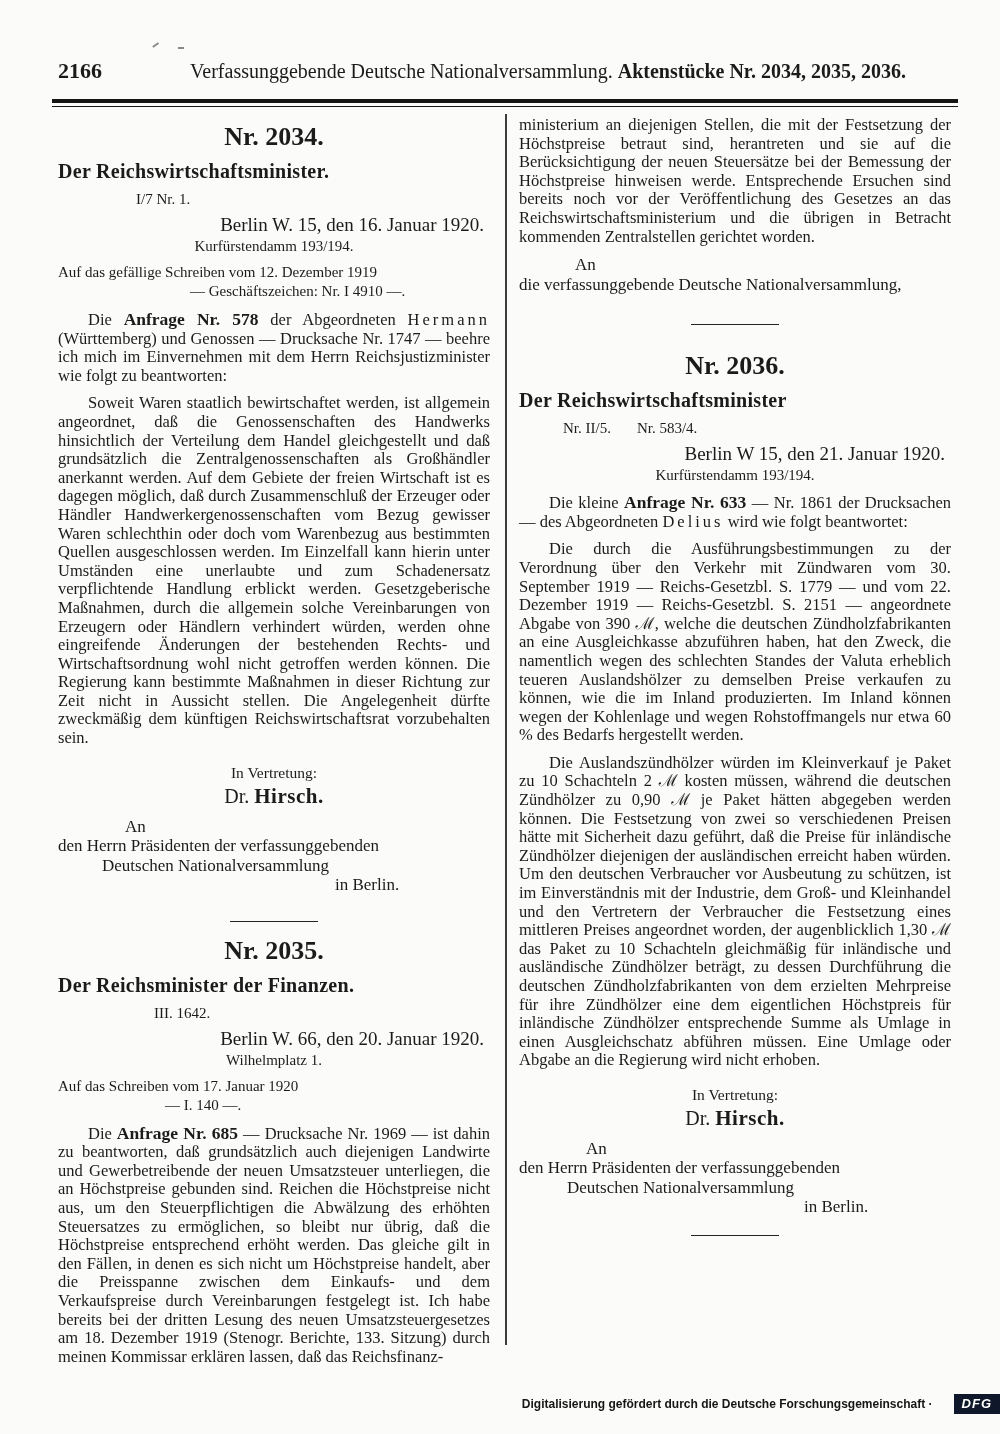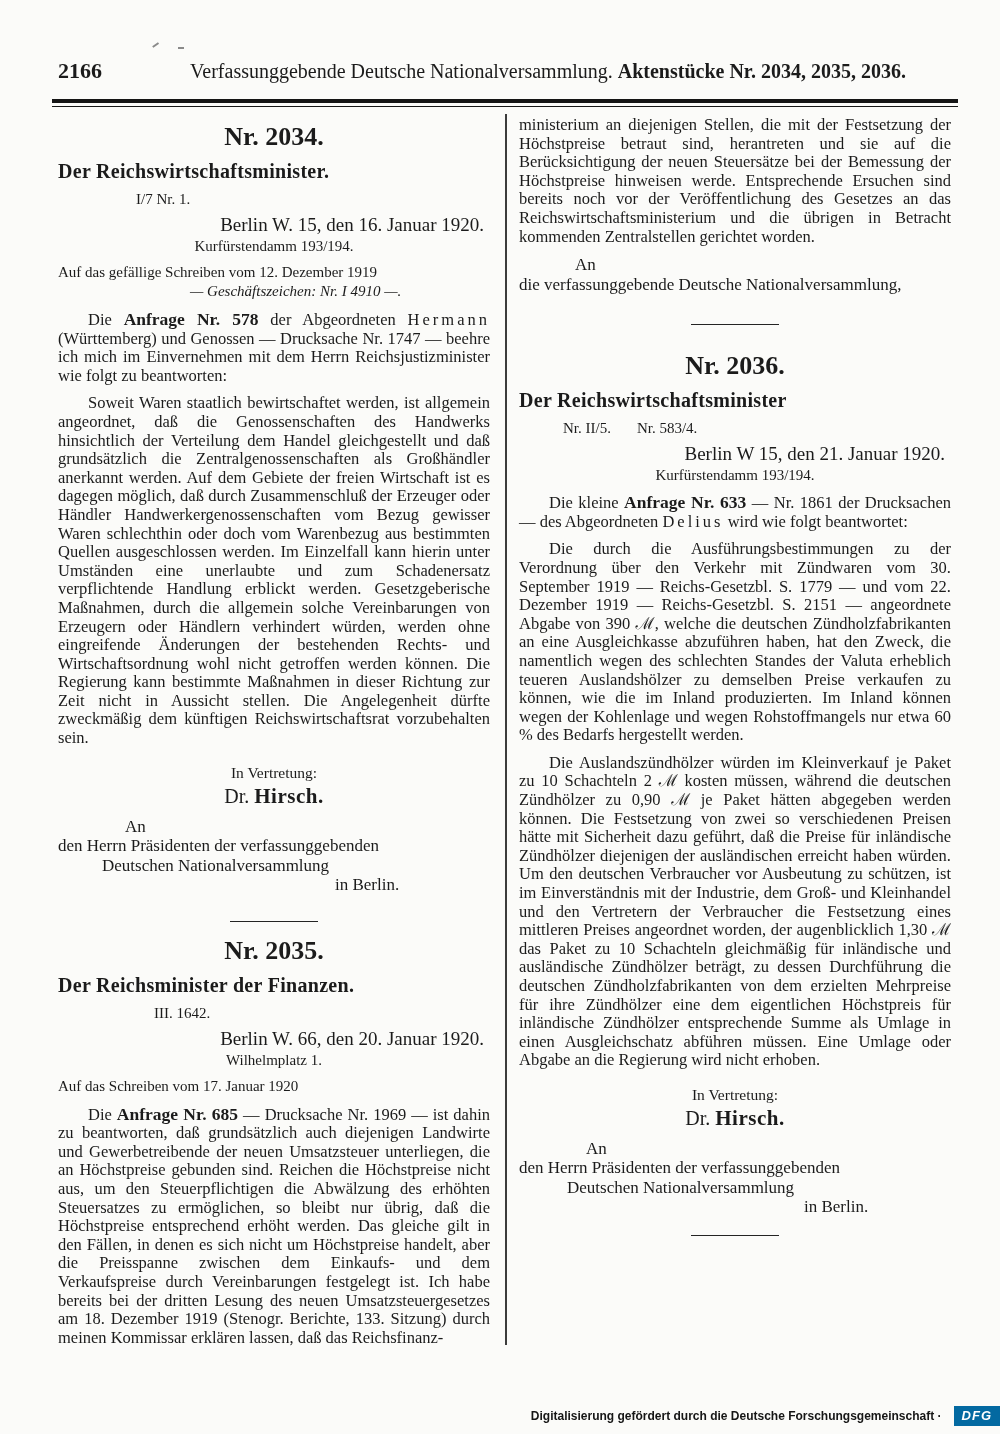--- a/index.html
+++ b/index.html
@@ -24,21 +24,21 @@
   .col-right { left:519px; width:432px; }
 
   .doc-number { text-align:center; font-size:26px; font-weight:700; margin:10px 0 8px; }
   .sender { font-size:20px; font-weight:700; margin:6px 0 2px; letter-spacing:0.3px; }
   .ref { font-size:15px; margin:8px 0 4px; padding-left:78px; }
   .ref .ref2 { margin-left:26px; }
   .dateline { font-size:19px; text-align:right; padding-right:6px; margin:6px 0 0; }
   .street { font-size:15px; text-align:center; margin:2px 0 8px; }
   .subject { font-size:15px; margin:6px 0 0; line-height:19px; }
   .subject2 { font-size:15px; margin:0 0 4px; line-height:19px; }
-  .ind-2034 { padding-left:132px;font-style:italic; }
+  .ind-2034 { padding-left:132px; }
   .ind-2035 { padding-left:107px; }
 
   .par { font-size:16.5px; line-height:18.6px; text-align:justify; margin:9px 0; text-indent:30px; }
   .par.cont { text-indent:0; margin-top:4px; }
   .q-bold { font-weight:700; font-size:17.5px; }
   .sperr { letter-spacing:3px; }
 
   .sig-pre { text-align:center; font-size:15.5px; margin:16px 0 2px; }
   .sig-name { text-align:center; font-size:20px; margin:2px 0 8px; }
   .sig-name b { font-size:21px; letter-spacing:0.5px; }
@@ -49,23 +49,23 @@
   .recip .an-2035 { padding-left:56px; }
   .recip .l2-ind { padding-left:44px; }
   .recip .l3-ind { padding-left:277px; }
   .recip .berlin-ind { padding-left:328px; }
   .recip div { white-space:nowrap; }
 
   .sep { width:88px; border-top:1.5px solid #242424; margin:24px auto 10px; }
   .sep.tall { margin:26px auto 14px; }
 
   
-  .footer { position:absolute; right:0; bottom:8px; display:flex; align-items:center; gap:12px;
+  .footer { position:absolute; right:0; bottom:20px; display:flex; align-items:center; gap:21px;
     font-family:"Liberation Sans","DejaVu Sans",sans-serif; font-size:12px; font-weight:700; color:#161616; }
-  .dfg-logo { background:#0369a1; color:#ffffff; font-style:italic; font-size:13px;
+  .dfg-logo { background:#0f172a; color:#ffffff; font-style:italic; font-size:13px;
     padding:2px 8px 3px; letter-spacing:1px; }
 
   
   .pen-mark { position:absolute; left:152px; top:42px; width:34px; height:10px; }
   .pen-mark i { position:absolute; background:#8a8a8a; }
   .pen-mark i:nth-child(1){ left:0; top:2px; width:7px; height:1.5px; transform:rotate(-35deg); }
   .pen-mark i:nth-child(2){ left:26px; top:5px; width:6px; height:1.5px; }
 </style>
 </head>
 <body>
@@ -114,20 +114,21 @@
 
     <div class="sep tall"></div>
 
     <div>
       <div class="doc-number">Nr. 2035.</div>
       <div class="sender">Der Reichsminister der Finanzen.</div>
       <div class="ref" style="padding-left:96px;">III. 1642.</div>
       <div class="dateline">Berlin W. 66, den 20. Januar 1920.</div>
       <div class="street">Wilhelmplatz 1.</div>
       <div class="subject">Auf das Schreiben vom 17. Januar 1920</div>
+      <div class="subject2 ind-2035">— I. 140 —.</div>
 
       <p class="par"><span>Die </span><span class="q-bold">Anfrage Nr. 685</span><span> — Drucksache Nr. 1969 — ist dahin zu beantworten, daß grundsätzlich auch diejenigen Landwirte und Gewerbetreibende der neuen Umsatzsteuer unterliegen, die an Höchstpreise gebunden sind. Reichen die Höchstpreise nicht aus, um den Steuerpflichtigen die Abwälzung des erhöhten Steuersatzes zu ermöglichen, so bleibt nur übrig, daß die Höchstpreise entsprechend erhöht werden. Das gleiche gilt in den Fällen, in denen es sich nicht um Höchstpreise handelt, aber die Preisspanne zwischen dem Einkaufs- und dem Verkaufspreise durch Vereinbarungen festgelegt ist. Ich habe bereits bei der dritten Lesung des neuen Umsatzsteuergesetzes am 18. Dezember 1919 (Stenogr. Berichte, 133. Sitzung) durch meinen Kommissar erklären lassen, daß das Reichsfinanz-</span></p>
     </div>
   </div>
 
   <div class="col col-right">
 
     <div>
       <p class="par cont">ministerium an diejenigen Stellen, die mit der Festsetzung der Höchstpreise betraut sind, herantreten und sie auf die Berücksichtigung der neuen Steuersätze bei der Bemessung der Höchstpreise hinweisen werde. Entsprechende Ersuchen sind bereits noch vor der Veröffentlichung des Gesetzes an das Reichswirtschaftsministerium und die übrigen in Betracht kommenden Zentralstellen gerichtet worden.</p>
       <div class="recip">

